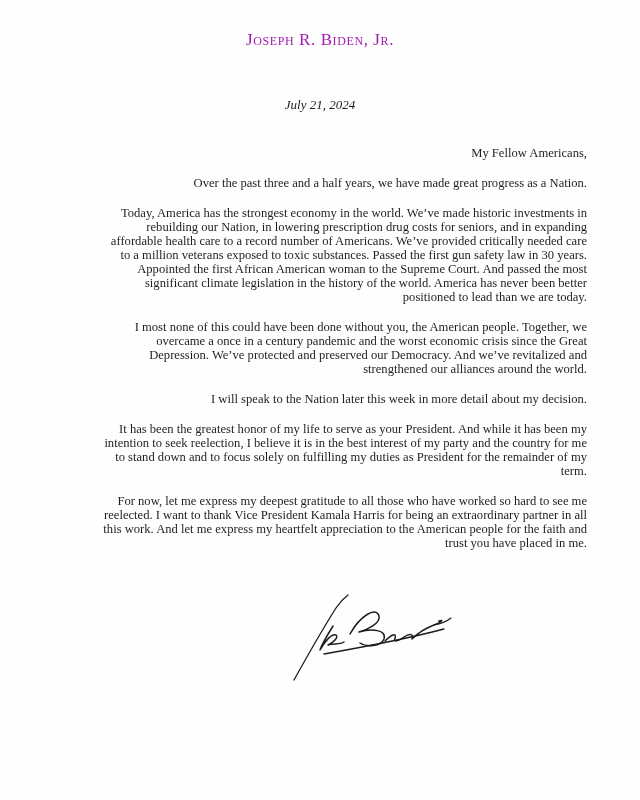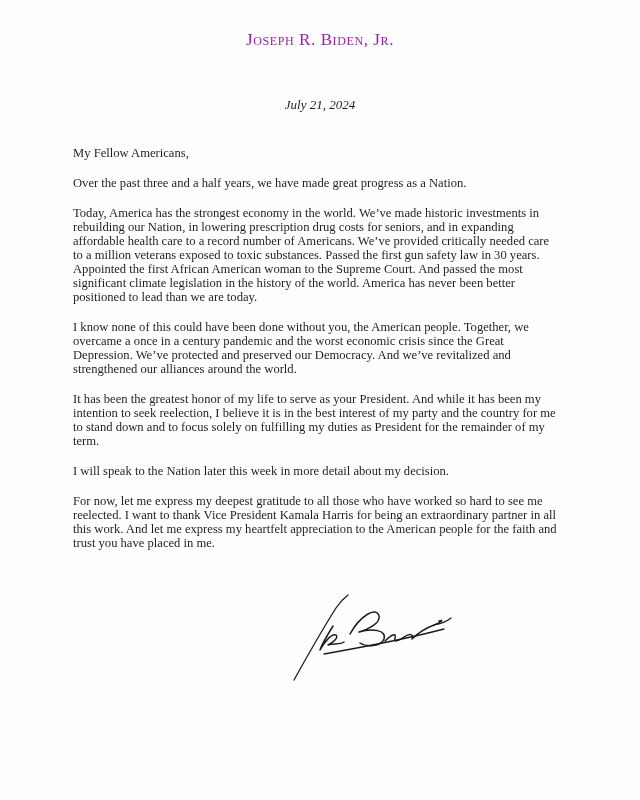--- a/index.html
+++ b/index.html
@@ -38,20 +38,21 @@
     font-style: italic;
   }
   .letter-body {
     position: absolute;
     top: 146px;
     left: 73px;
     width: 514px;
     font-size: 12.6px;
     line-height: 14px;
     color: #1f1f1f;
+    text-align: right;
   }
   .salutation {
     margin: 0 0 16px 0;
     white-space: pre-line;
   }
   .para {
     margin: 8px 0 16px 0;
     white-space: pre-line;
   }
   .signature-block {
@@ -80,29 +81,29 @@
     <div class="salutation">My Fellow Americans,</div>
     <div id="paragraphs">
         <div class="para">Over the past three and a half years, we have made great progress as a Nation.</div>
         <div class="para">Today, America has the strongest economy in the world. We’ve made historic investments in
 rebuilding our Nation, in lowering prescription drug costs for seniors, and in expanding
 affordable health care to a record number of Americans. We’ve provided critically needed care
 to a million veterans exposed to toxic substances. Passed the first gun safety law in 30 years.
 Appointed the first African American woman to the Supreme Court. And passed the most
 significant climate legislation in the history of the world. America has never been better
 positioned to lead than we are today.</div>
-        <div class="para">I know none of this could have been done without you, the American people. Together, we
+        <div class="para">I most none of this could have been done without you, the American people. Together, we
 overcame a once in a century pandemic and the worst economic crisis since the Great
 Depression. We’ve protected and preserved our Democracy. And we’ve revitalized and
 strengthened our alliances around the world.</div>
+        <div class="para">I will speak to the Nation later this week in more detail about my decision.</div>
         <div class="para">It has been the greatest honor of my life to serve as your President. And while it has been my
 intention to seek reelection, I believe it is in the best interest of my party and the country for me
 to stand down and to focus solely on fulfilling my duties as President for the remainder of my
 term.</div>
-        <div class="para">I will speak to the Nation later this week in more detail about my decision.</div>
         <div class="para">For now, let me express my deepest gratitude to all those who have worked so hard to see me
 reelected. I want to thank Vice President Kamala Harris for being an extraordinary partner in all
 this work. And let me express my heartfelt appreciation to the American people for the faith and
 trust you have placed in me.</div>
       </div>
   </div>
 
   <div class="signature-block" aria-label="Joe Biden handwritten signature">
     <svg viewBox="0 0 205 95" xmlns="http://www.w3.org/2000/svg" fill="none" stroke="#1c1c1c" stroke-width="1.5" stroke-linecap="round" stroke-linejoin="round">
 

